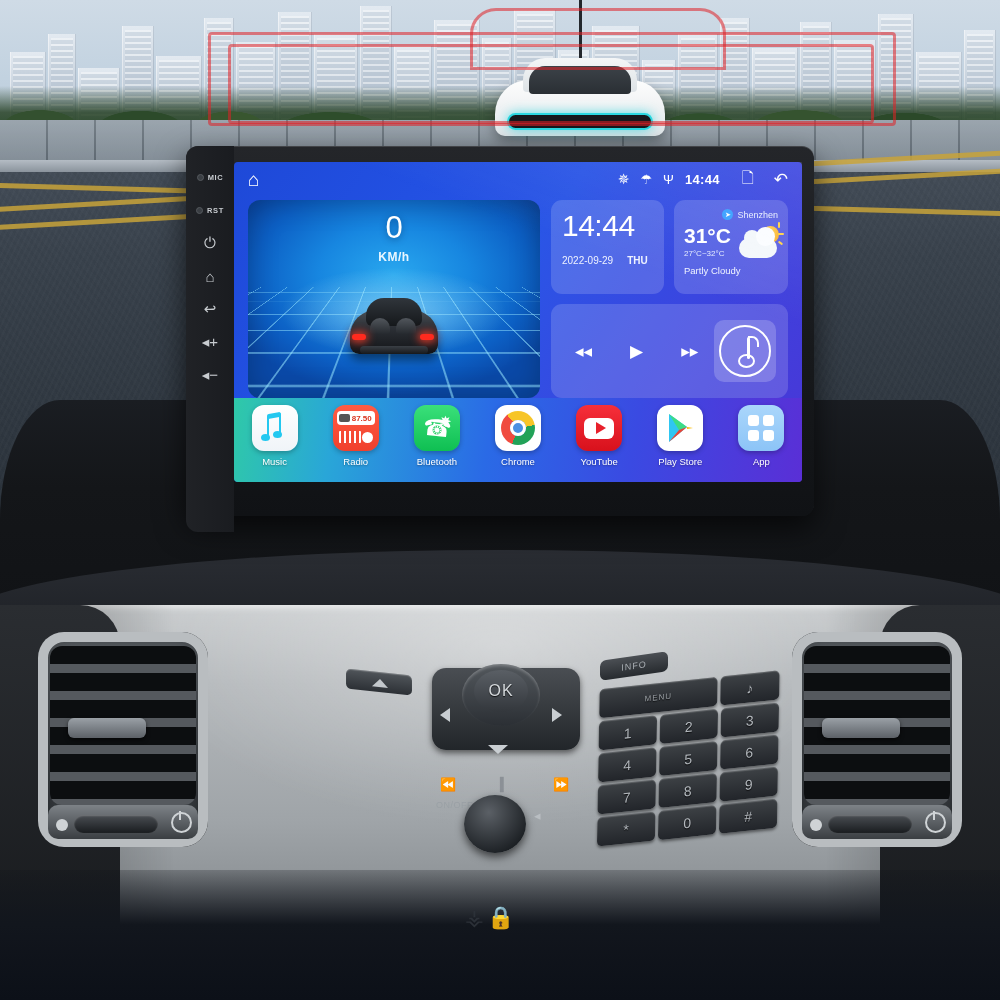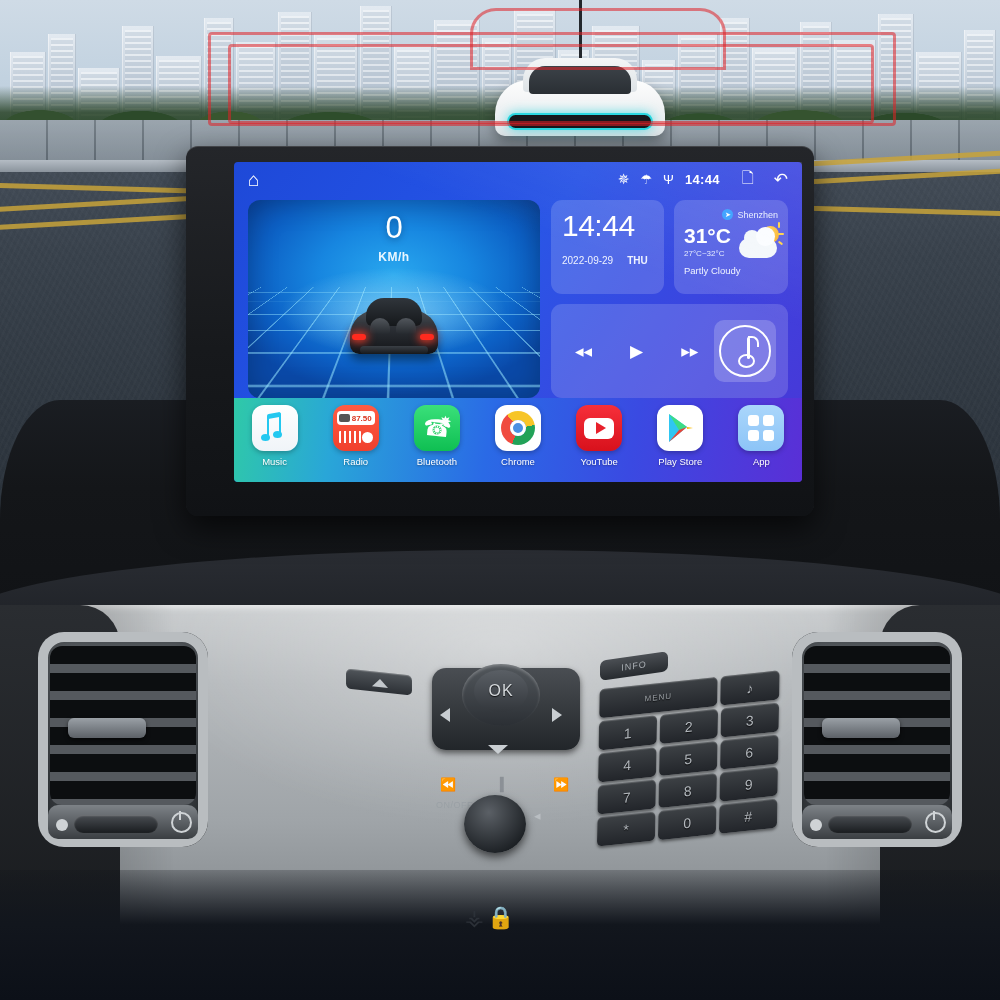--- a/index.html
+++ b/index.html
@@ -438,20 +438,45 @@
       <div class="key">*</div>
       <div class="key">0</div>
       <div class="key">#</div>
     </div>
   </div>
   <div class="lowerdark" style="position:absolute;left:0;top:870px;width:1000px;height:130px"></div>
   <div class="lockicons">⚶🔒</div>
 
   <div class="unit">
 
+    <div class="bezelL">
+      <div class="bz">
+        <span class="led"></span>
+        <span class="lbl">MIC</span>
+      </div>
+      <div class="bz">
+        <span class="led"></span>
+        <span class="lbl">RST</span>
+      </div>
+      <div class="bz">
+        <span class="gl">⏻</span>
+      </div>
+      <div class="bz">
+        <span class="gl">⌂</span>
+      </div>
+      <div class="bz">
+        <span class="gl">↩</span>
+      </div>
+      <div class="bz">
+        <span class="gl">◂+</span>
+      </div>
+      <div class="bz">
+        <span class="gl">◂−</span>
+      </div>
+    </div>
 
     <div class="screen">
       <div class="scr-tint"></div>
 
       <div class="statusbar">
         <span class="sb-home">⌂</span>
         <span class="sb-spacer"></span>
         <span class="sb-icons">
           <span style="font-size:14px">✵</span>
           <span style="font-size:13px">☂</span>

